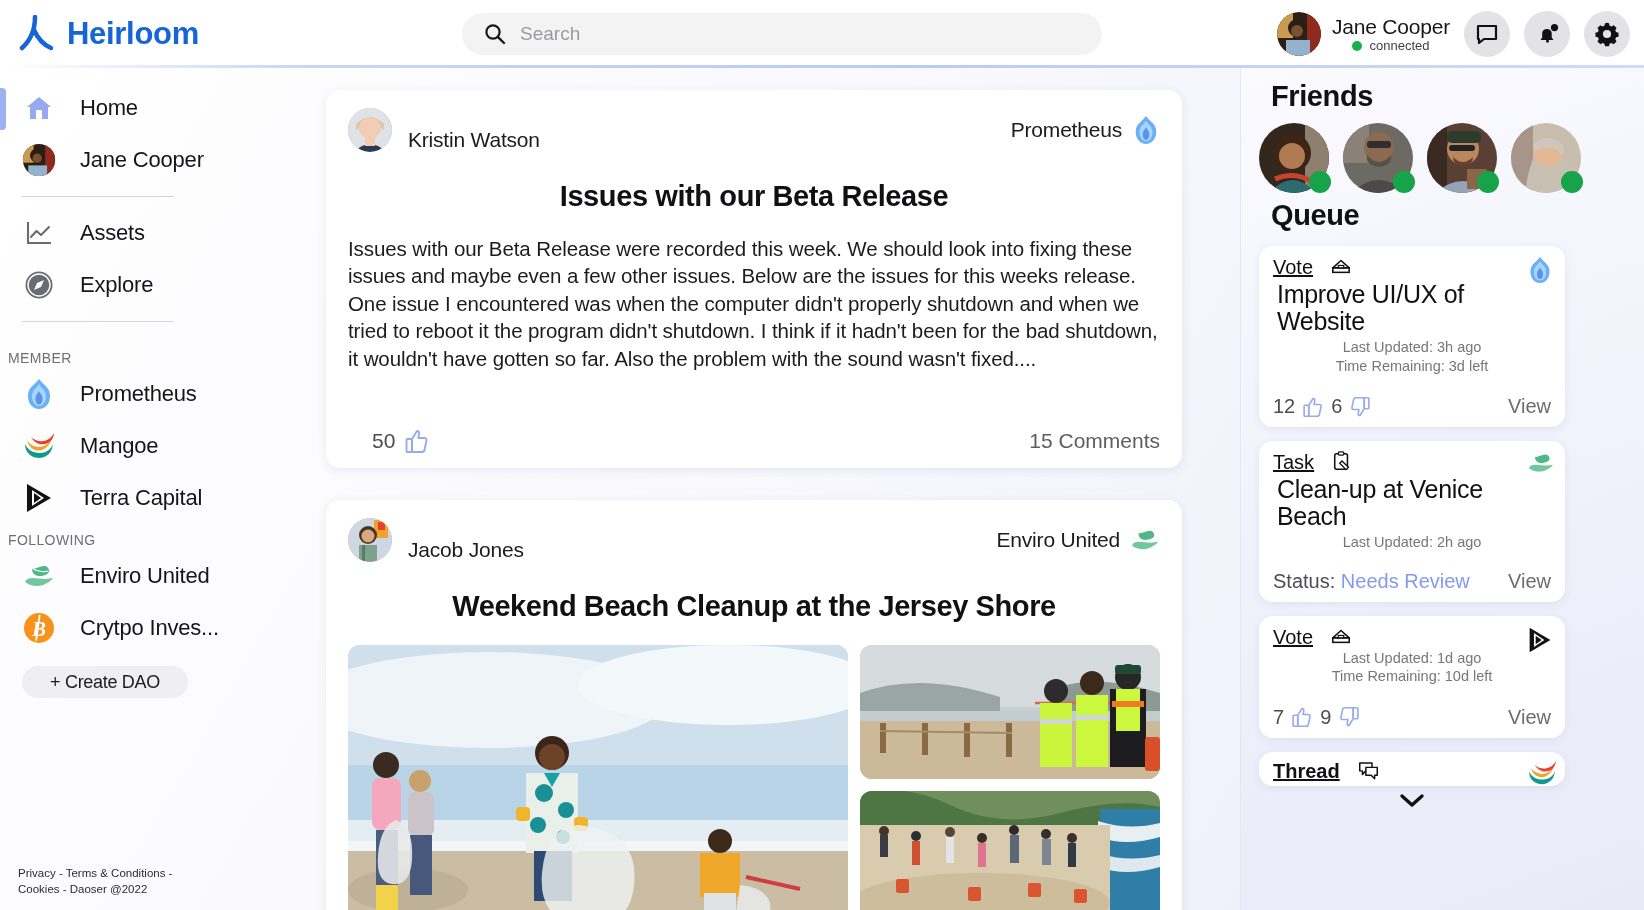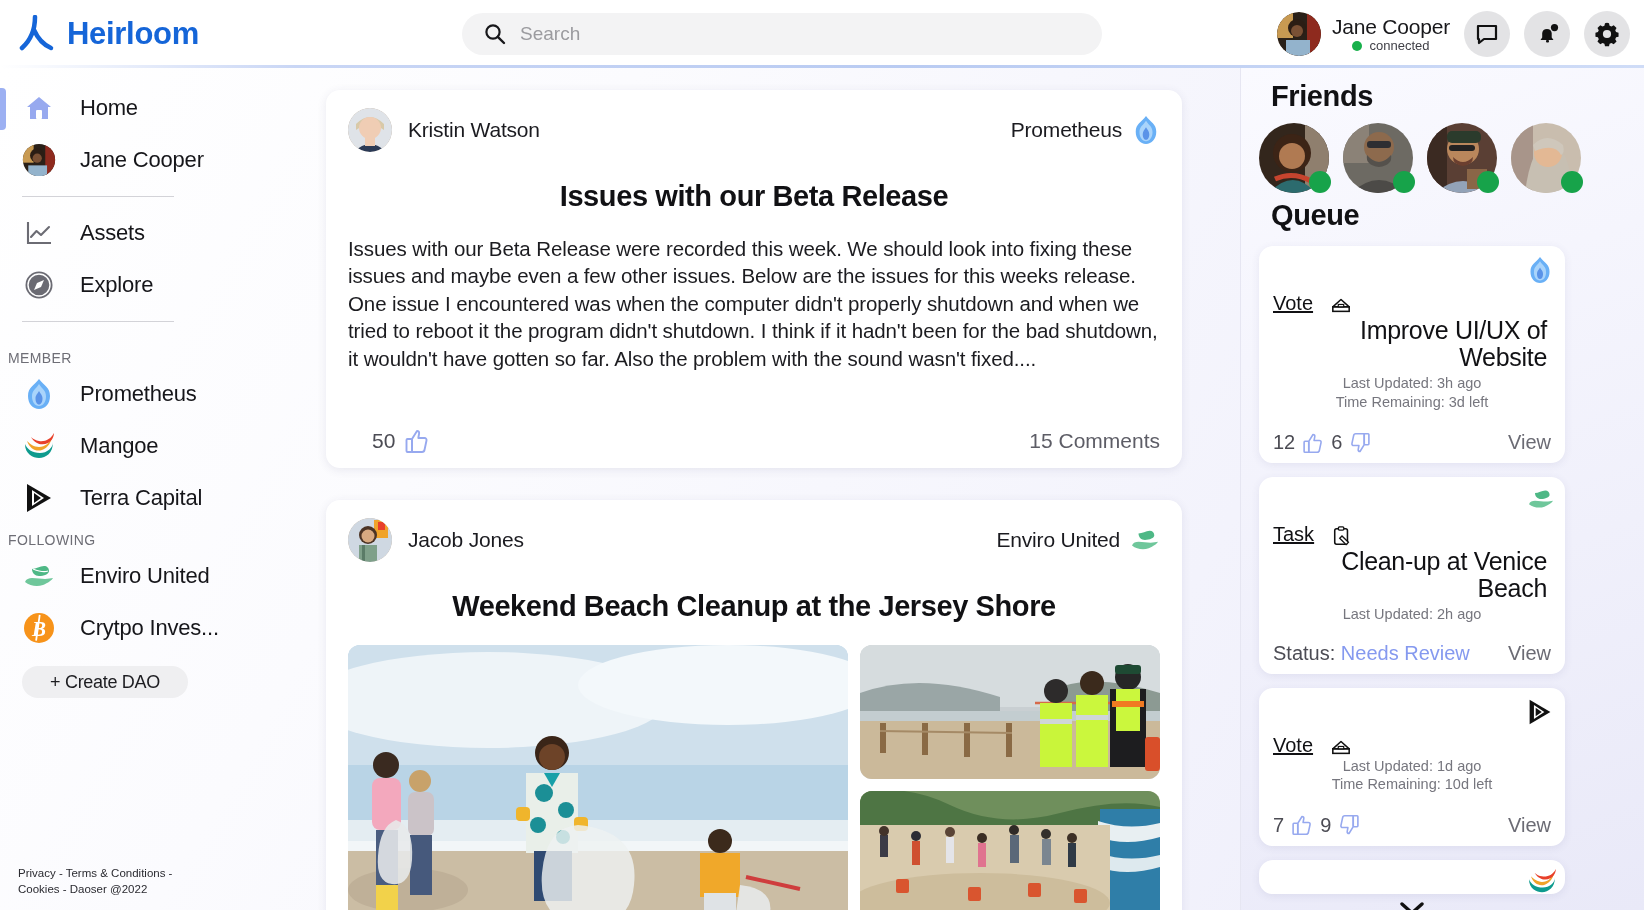--- a/index.html
+++ b/index.html
@@ -100,21 +100,21 @@
   .feed {
     position: absolute; left: 268px; top: 0; width: 972px; height: 842px;
     overflow: hidden; padding-top: 22px;
   }
   .card {
     width: 856px; margin: 0 auto 32px auto; background: #ffffff;
     border-radius: 14px; box-shadow: 0 2px 10px rgba(60,60,110,.10);
     padding: 18px 22px 14px 22px;
   }
   .card-top { display: flex; align-items: center; justify-content: space-between; }
-  .poster { display: flex; align-items: center; gap: 16px; }
+  .poster { display: flex; align-items: flex-end; gap: 16px; }
   .poster-name { font-size: 21px; color: #1b1b20; letter-spacing: -0.2px; }
   .dao-tag { display: flex; align-items: center; gap: 10px; }
   .dao-name { font-size: 21px; color: #1b1b20; letter-spacing: -0.2px; }
   .card-title {
     text-align: center; font-size: 29px; color: #111114;
     font-weight: 700; letter-spacing: -0.4px; margin: 28px 0 22px 0;
   }
   .card-body {
     font-size: 20.5px; line-height: 1.34; color: #1c1c20; letter-spacing: -0.1px;
   }
@@ -146,26 +146,26 @@
   .friend-on {
     position: absolute; right: -2px; bottom: 0px;
     width: 22px; height: 22px; border-radius: 50%; background: #17a34a;
   }
   .q-card {
     width: 306px; margin: 14px 0 0 4px; background: #ffffff;
     border-radius: 14px; box-shadow: 0 2px 9px rgba(70,70,120,.09);
     padding: 10px 14px 9px 14px; position: relative;
   }
   .q-kind {
-    display: flex; align-items: flex-end; gap: 18px;
-    font-size: 20px; color: #111114; text-decoration: underline; width: fit-content; cursor: pointer; margin-top: 36px;
+    display: flex; align-items: flex-start; gap: 18px;
+    font-size: 20px; color: #111114; text-decoration: underline; width: fit-content; cursor: pointer;
   }
   .q-badge { position: absolute; right: 12px; top: 10px; width: 26px; height: 26px; }
   .q-title {
-    text-align: right; font-size: 25px; color: #111114;
+    text-align: left; font-size: 25px; color: #111114;
     letter-spacing: -0.3px; line-height: 1.08; margin: 2px 0 3px 0; padding: 0 4px;
   }
   .q-meta { text-align: center; font-size: 14.5px; color: #76767e; line-height: 1.28; }
   .q-foot {
     display: flex; align-items: center; justify-content: space-between;
     margin-top: 20px;
   }
   .q-votes { display: flex; align-items: center; gap: 7px; font-size: 20px; color: #4c4c54; }
   .q-view { font-size: 20px; color: #6b6b74; cursor: pointer; }
   .q-status { font-size: 20px; color: #4c4c54; }

